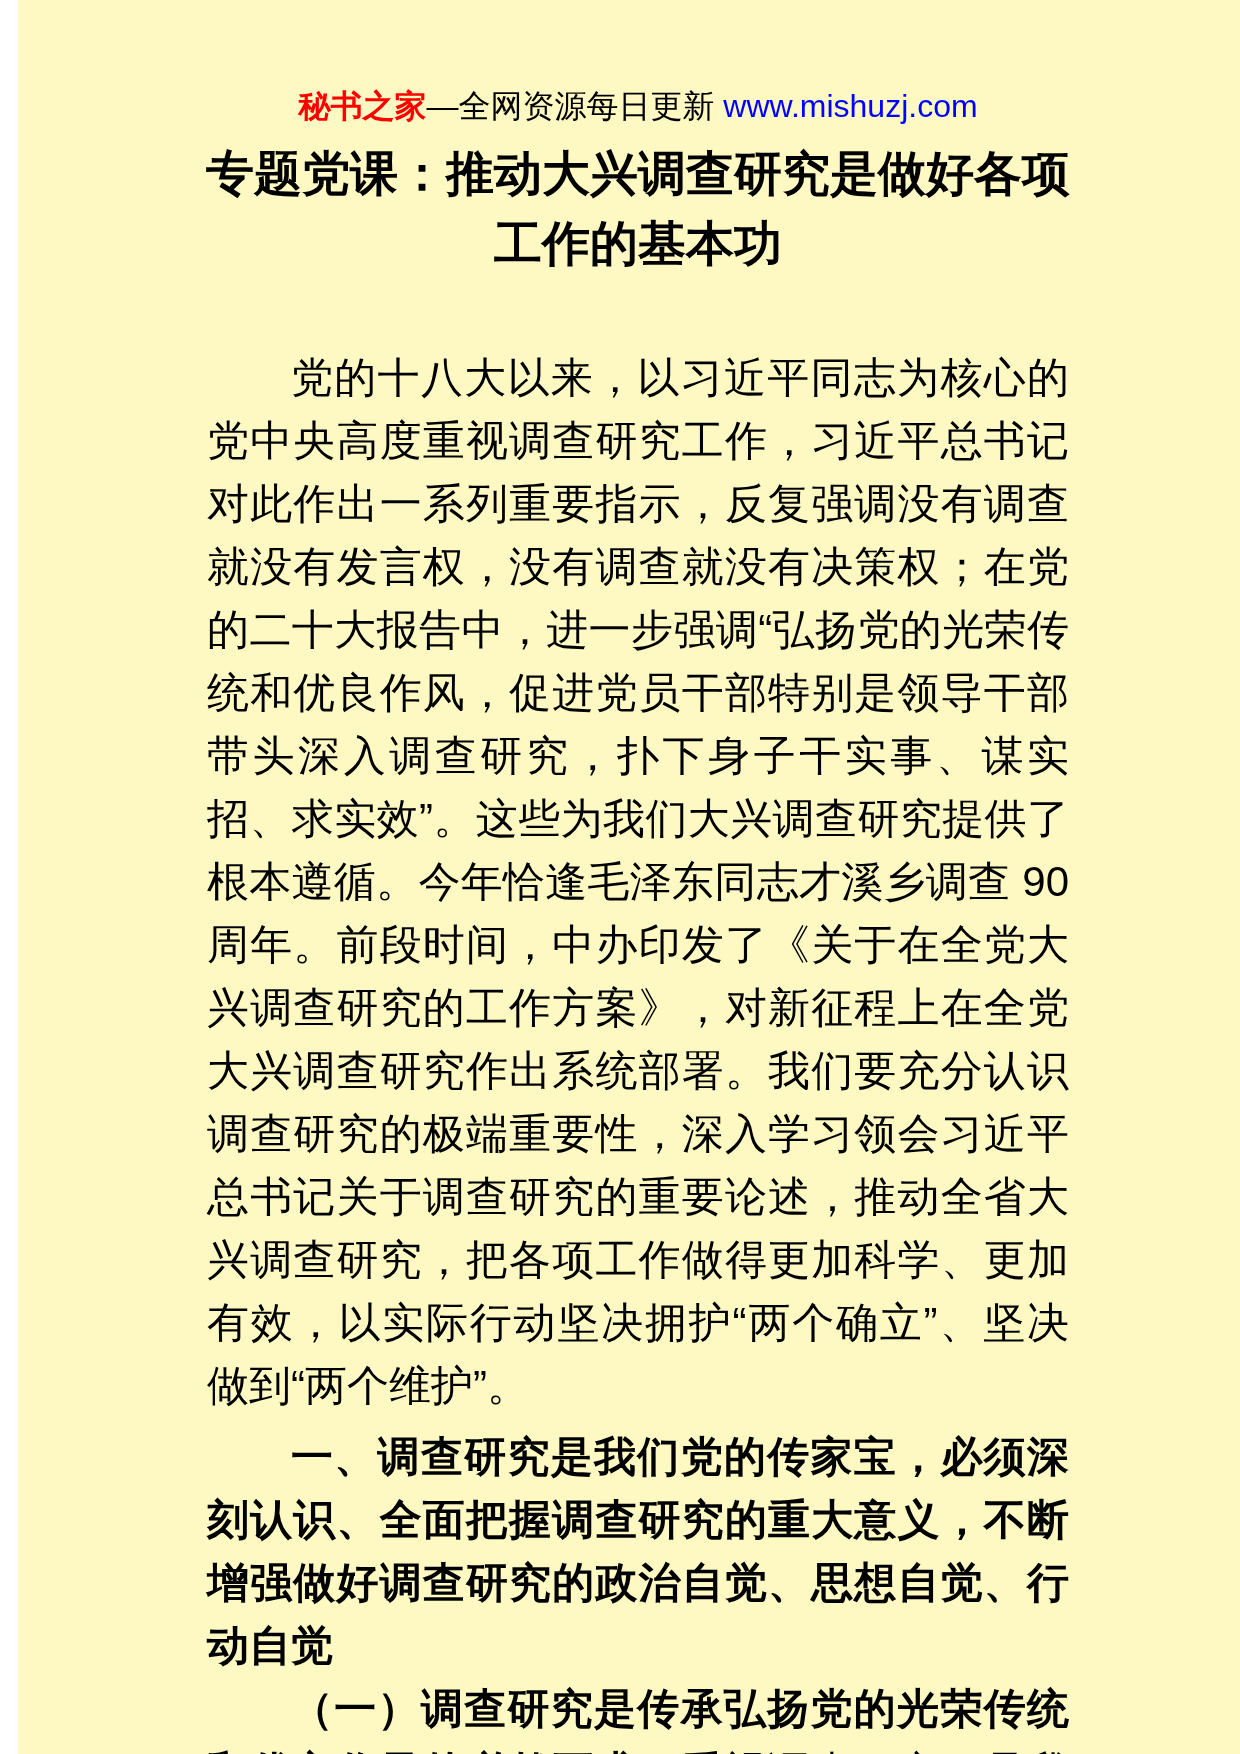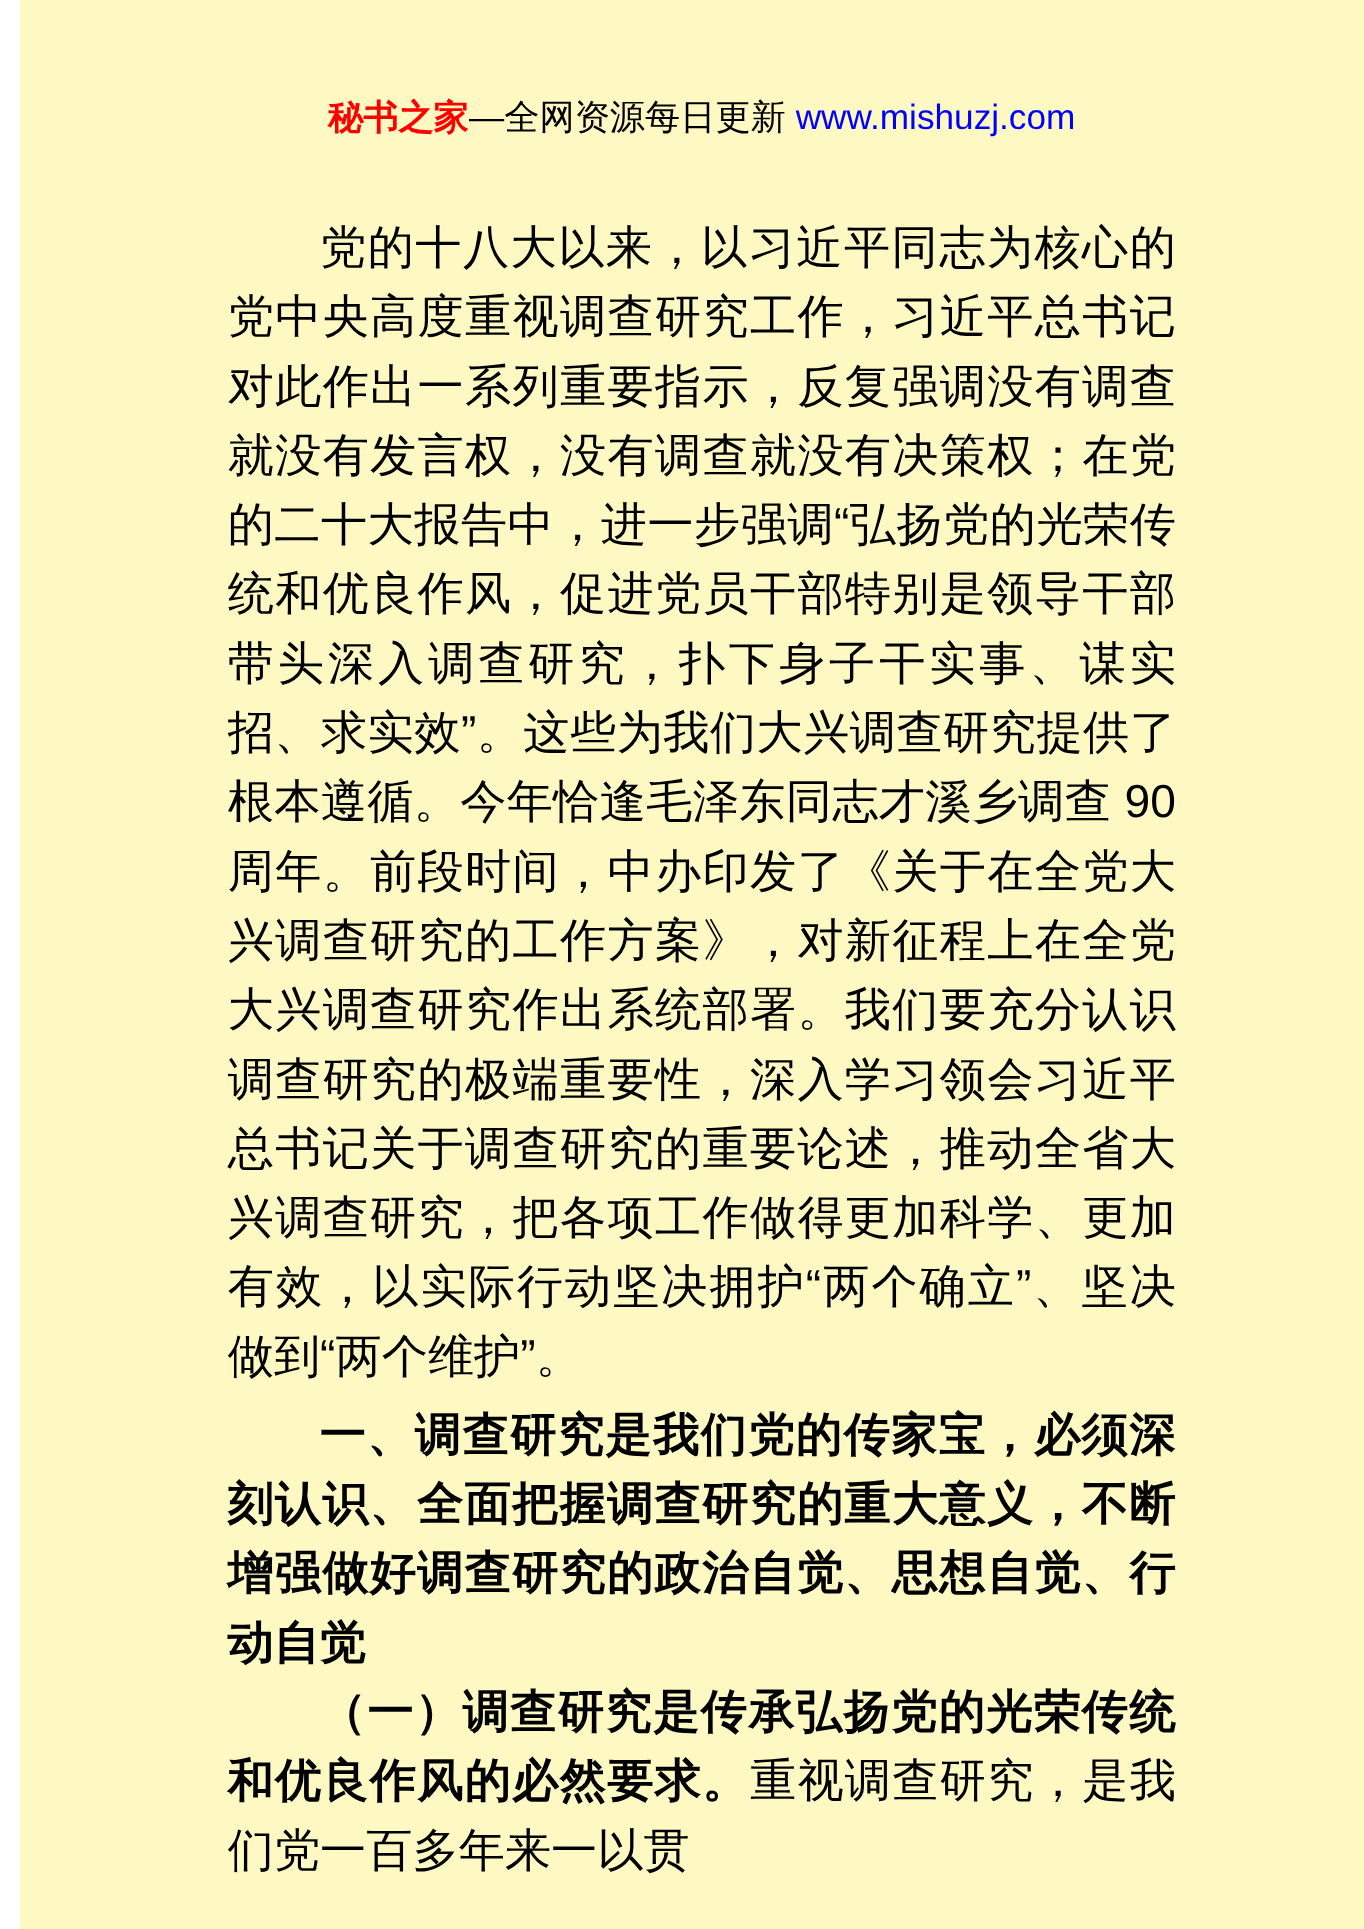--- a/index.html
+++ b/index.html
@@ -57,20 +57,21 @@
 </head>
 <body>
 
 <div class="doc">
 
   <div class="doc-header">
     <span class="brand" style="color: rgb(255, 0, 0);">秘书之家</span><span class="tagline" style="color: rgb(0, 0, 0);">—全网资源每日更新</span>
     <span class="url" style="color: rgb(0, 0, 255);">www.mishuzj.com</span>
   </div>
 
+  <h1 class="title">专题党课：推动大兴调查研究是做好各项工作的基本功</h1>
 
   <div class="content">
 
     <p class="para">党的十八大以来，以习近平同志为核心的党中央高度重视调查研究工作，习近平总书记对此作出一系列重要指示，反复强调没有调查就没有发言权，没有调查就没有决策权；在党的二十大报告中，进一步强调“弘扬党的光荣传统和优良作风，促进党员干部特别是领导干部带头深入调查研究，扑下身子干实事、谋实招、求实效”。这些为我们大兴调查研究提供了根本遵循。今年恰逢毛泽东同志才溪乡调查 90 周年。前段时间，中办印发了《关于在全党大兴调查研究的工作方案》，对新征程上在全党大兴调查研究作出系统部署。我们要充分认识调查研究的极端重要性，深入学习领会习近平总书记关于调查研究的重要论述，推动全省大兴调查研究，把各项工作做得更加科学、更加有效，以实际行动坚决拥护“两个确立”、坚决做到“两个维护”。</p>
 
     <p class="para heading">一、调查研究是我们党的传家宝，必须深刻认识、全面把握调查研究的重大意义，不断增强做好调查研究的政治自觉、思想自觉、行动自觉</p>
 
     <p class="para"><span class="bold">（一）调查研究是传承弘扬党的光荣传统和优良作风的必然要求。</span><span>重视调查研究，是我们党一百多年来一以贯</span></p>
 
   </div>

